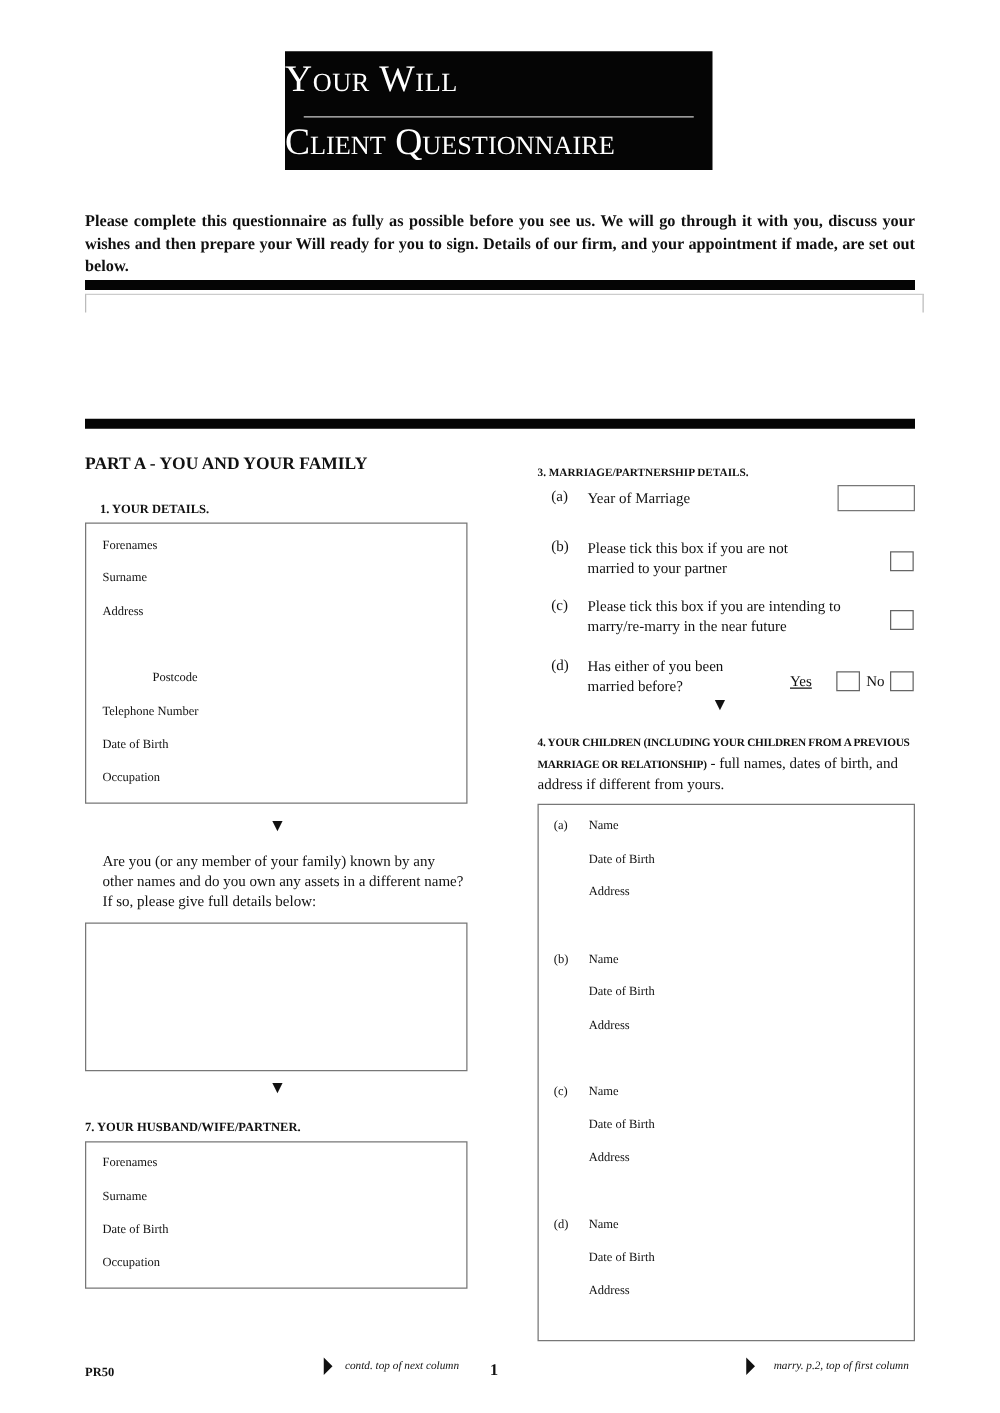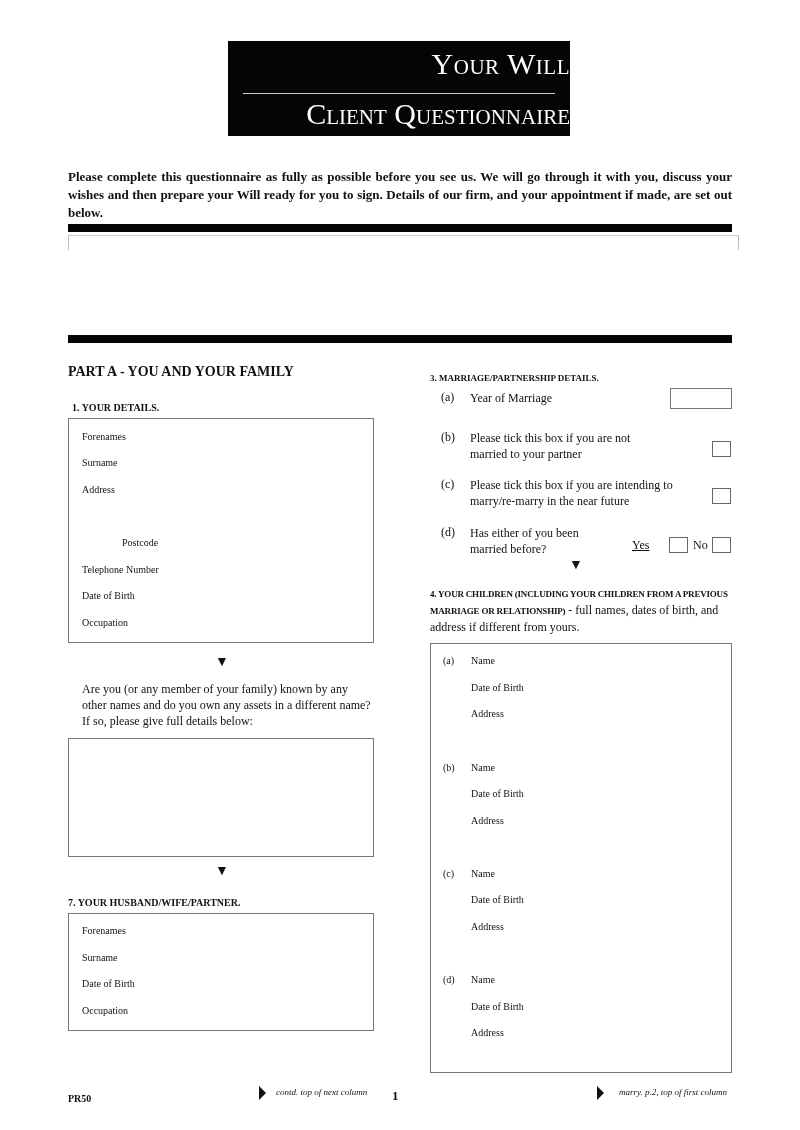--- a/index.html
+++ b/index.html
@@ -1,18 +1,18 @@
 <!DOCTYPE html>
 <html><head>
   <meta charset="utf-8">
   <style>
     html, body { margin: 0; padding: 0; background: #ffffff; }
     body { width: 800px; height: 1130px; position: relative; font-family: "Liberation Serif", "DejaVu Serif", serif; color: #111; overflow: hidden; }
     .abs { position: absolute; }
-    .title-box { left: 228px; top: 41px; width: 342px; height: 95px; background: #050505; color: #fff; text-align: right; }
+    .title-box { left: 228px; top: 41px; width: 342px; height: 95px; background: #050505; color: #fff; text-align: left; }
     .title-line1 { position: absolute; left: 0; right: 0; top: 6px; font-size: 30px; font-variant: small-caps; letter-spacing: 0.5px; }
     .title-rule { position: absolute; left: 15px; right: 15px; top: 52px; height: 1px; background: #ccc; }
     .title-line2 { position: absolute; left: 0; right: 0; top: 56px; font-size: 30px; font-variant: small-caps; }
     .intro { left: 68px; top: 168px; width: 664px; font-size: 13px; font-weight: bold; line-height: 18px; text-align: justify; font-family: "Liberation Serif", serif; }
     .thick-bar { left: 68px; width: 664px; height: 8px; background: #050505; }
     .details-box { left: 68px; top: 235px; width: 669px; height: 14px; border-left: 1px solid #bbb; border-right: 1px solid #bbb; border-top: 1px solid #ccc; }
     .part-heading { left: 68px; top: 364px; font-size: 14px; font-weight: bold; }
     .section-heading { font-size: 10px; font-weight: bold; }
     .box { border: 1px solid #777; background: #fff; }
     .field-label { position: absolute; font-size: 10px; }
@@ -38,21 +38,21 @@
 </div>
 
 <div class="abs intro">Please complete this questionnaire as fully as possible before you see us. We will go through it with you, discuss your wishes and then prepare your Will ready for you to sign. Details of our firm, and your appointment if made, are set out below.</div>
 
 <div class="abs thick-bar" style="top:224px;"></div>
 <div class="abs details-box"></div>
 <div class="abs thick-bar" style="top:335px;"></div>
 
 <div class="abs part-heading">PART A - YOU AND YOUR FAMILY</div>
 
-<div class="abs section-heading" style="left:72px; top:402px;">1. YOUR DETAILS.</div>
+<div class="abs section-heading" style="left:80px; top:402px;">1. YOUR DETAILS.</div>
 <div class="abs box" style="left:68px; top:418px; width:304px; height:223px;">
   <div class="field-label" style="left:13px; top:12px;">Forenames</div>
   <div class="field-label" style="left:13px; top:38px;">Surname</div>
   <div class="field-label" style="left:13px; top:65px;">Address</div>
   <div class="field-label" style="left:13px; top:118px;margin-left:40px;">Postcode</div>
   <div class="field-label" style="left:13px; top:145px;text-align:center;">Telephone Number</div>
   <div class="field-label" style="left:13px; top:171px;">Date of Birth</div>
   <div class="field-label" style="left:13px; top:198px;">Occupation</div>
 </div>
 

